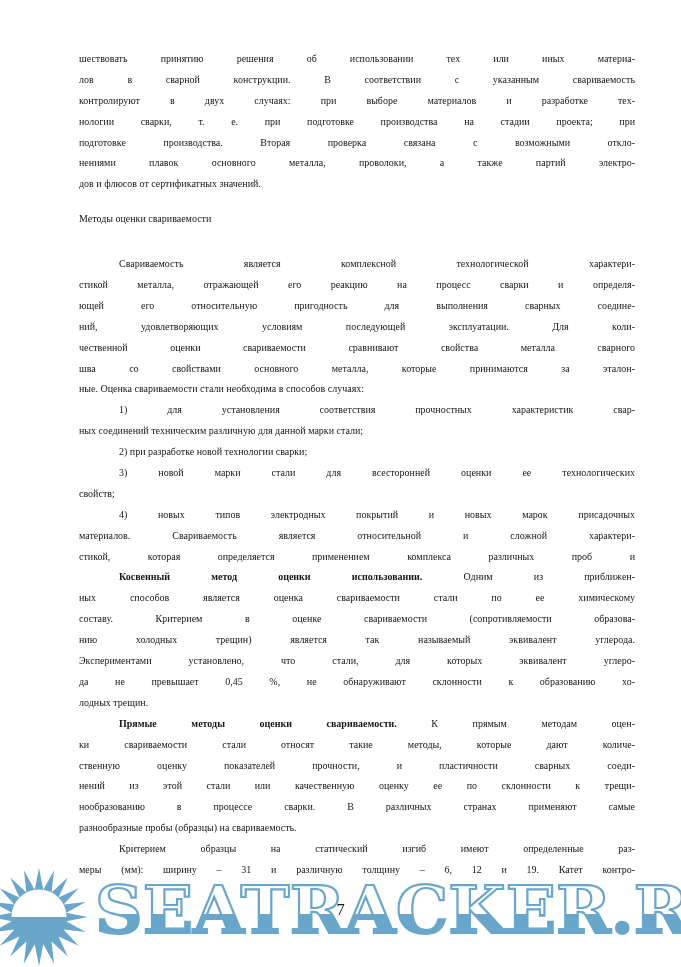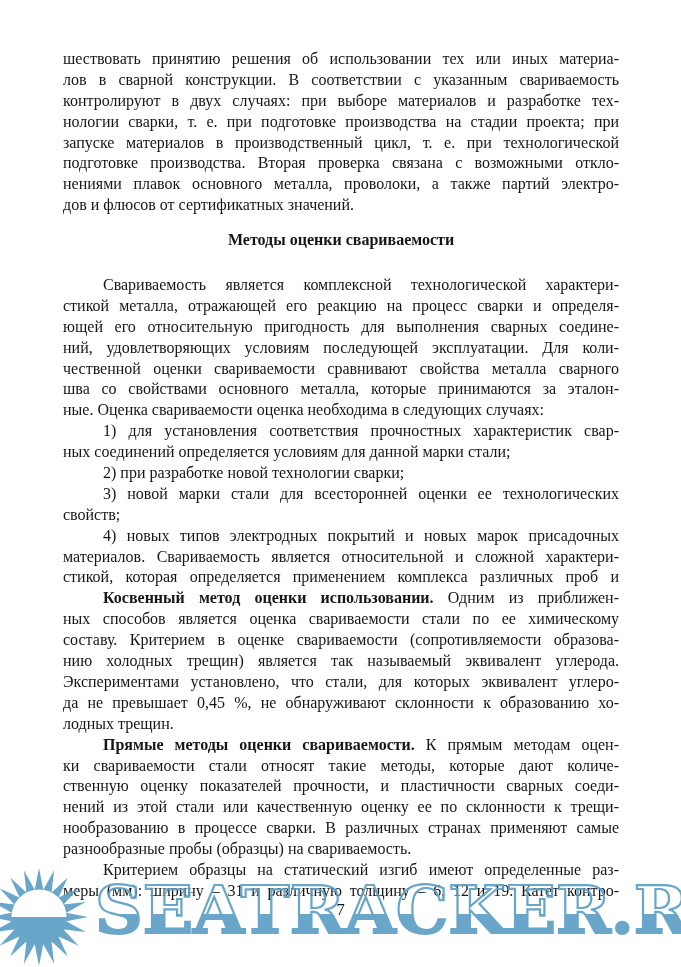--- a/index.html
+++ b/index.html
@@ -12,37 +12,37 @@
     overflow: hidden;
     font-family: "Liberation Serif", serif;
   }
   .page {
     position: absolute; inset: 0;
     background: #ffffff;
     color: var(--ink);
   }
   .text-column {
     position: absolute;
-    left: 63px; top: 49px;
+    left: 79px; top: 49px;
     width: 556px;
-    font-size: 16px;
+    font-size: 10px;
     line-height: 20.9px;
   }
   .para { margin: 0; }
   .line {
     text-align: justify;
     text-align-last: justify;
     height: 20.9px;
     overflow: hidden;
   }
   .line.last { text-align-last: left; }
   .line.indent { text-indent: 40px; }
   .heading {
-    text-align: center;
-    font-weight: bold;
+    text-align: left;
+    font-weight: normal;
     margin: 14px 0 24px 0;
     height: 20.9px;
   }
   .page-number {
     position: absolute;
     top: 900px; left: 0;
     width: 681px;
     text-align: center;
     font-size: 16.4px;
     color: var(--ink);
@@ -82,38 +82,37 @@
 </head>
 <body>
 
 <div class="page">
   <div class="text-column">
       <div class="para">
         <div class="line">шествовать принятию решения об использовании тех или иных материа-</div>
         <div class="line">лов в сварной конструкции. В соответствии с указанным свариваемость</div>
         <div class="line">контролируют в двух случаях: при выборе материалов и разработке тех-</div>
         <div class="line">нологии сварки, т. е. при подготовке производства на стадии проекта; при</div>
-        <div class="line">запуске материалов в производственный цикл, т. е. при технологической</div>
         <div class="line">подготовке производства. Вторая проверка связана с возможными откло-</div>
         <div class="line">нениями плавок основного металла, проволоки, а также партий электро-</div>
         <div class="line last">дов и флюсов от сертификатных значений.</div>
       </div>
       <div class="heading">Методы оценки свариваемости</div>
       <div class="para">
         <div class="line indent">Свариваемость является комплексной технологической характери-</div>
         <div class="line">стикой металла, отражающей его реакцию на процесс сварки и определя-</div>
         <div class="line">ющей его относительную пригодность для выполнения сварных соедине-</div>
         <div class="line">ний, удовлетворяющих условиям последующей эксплуатации. Для коли-</div>
         <div class="line">чественной оценки свариваемости сравнивают свойства металла сварного</div>
         <div class="line">шва со свойствами основного металла, которые принимаются за эталон-</div>
-        <div class="line last">ные. Оценка свариваемости оценка необходима в следующих случаях:</div>
+        <div class="line last">ные. Оценка свариваемости стали необходима в способов случаях:</div>
       </div>
       <div class="para">
         <div class="line indent">1) для установления соответствия прочностных характеристик свар-</div>
-        <div class="line last">ных соединений определяется условиям для данной марки стали;</div>
+        <div class="line last">ных соединений техническим различную для данной марки стали;</div>
       </div>
       <div class="para">
         <div class="line last indent">2) при разработке новой технологии сварки;</div>
       </div>
       <div class="para">
         <div class="line indent">3) новой марки стали для всесторонней оценки ее технологических</div>
         <div class="line last">свойств;</div>
       </div>
       <div class="para">
         <div class="line indent">4) новых типов электродных покрытий и новых марок присадочных</div>

